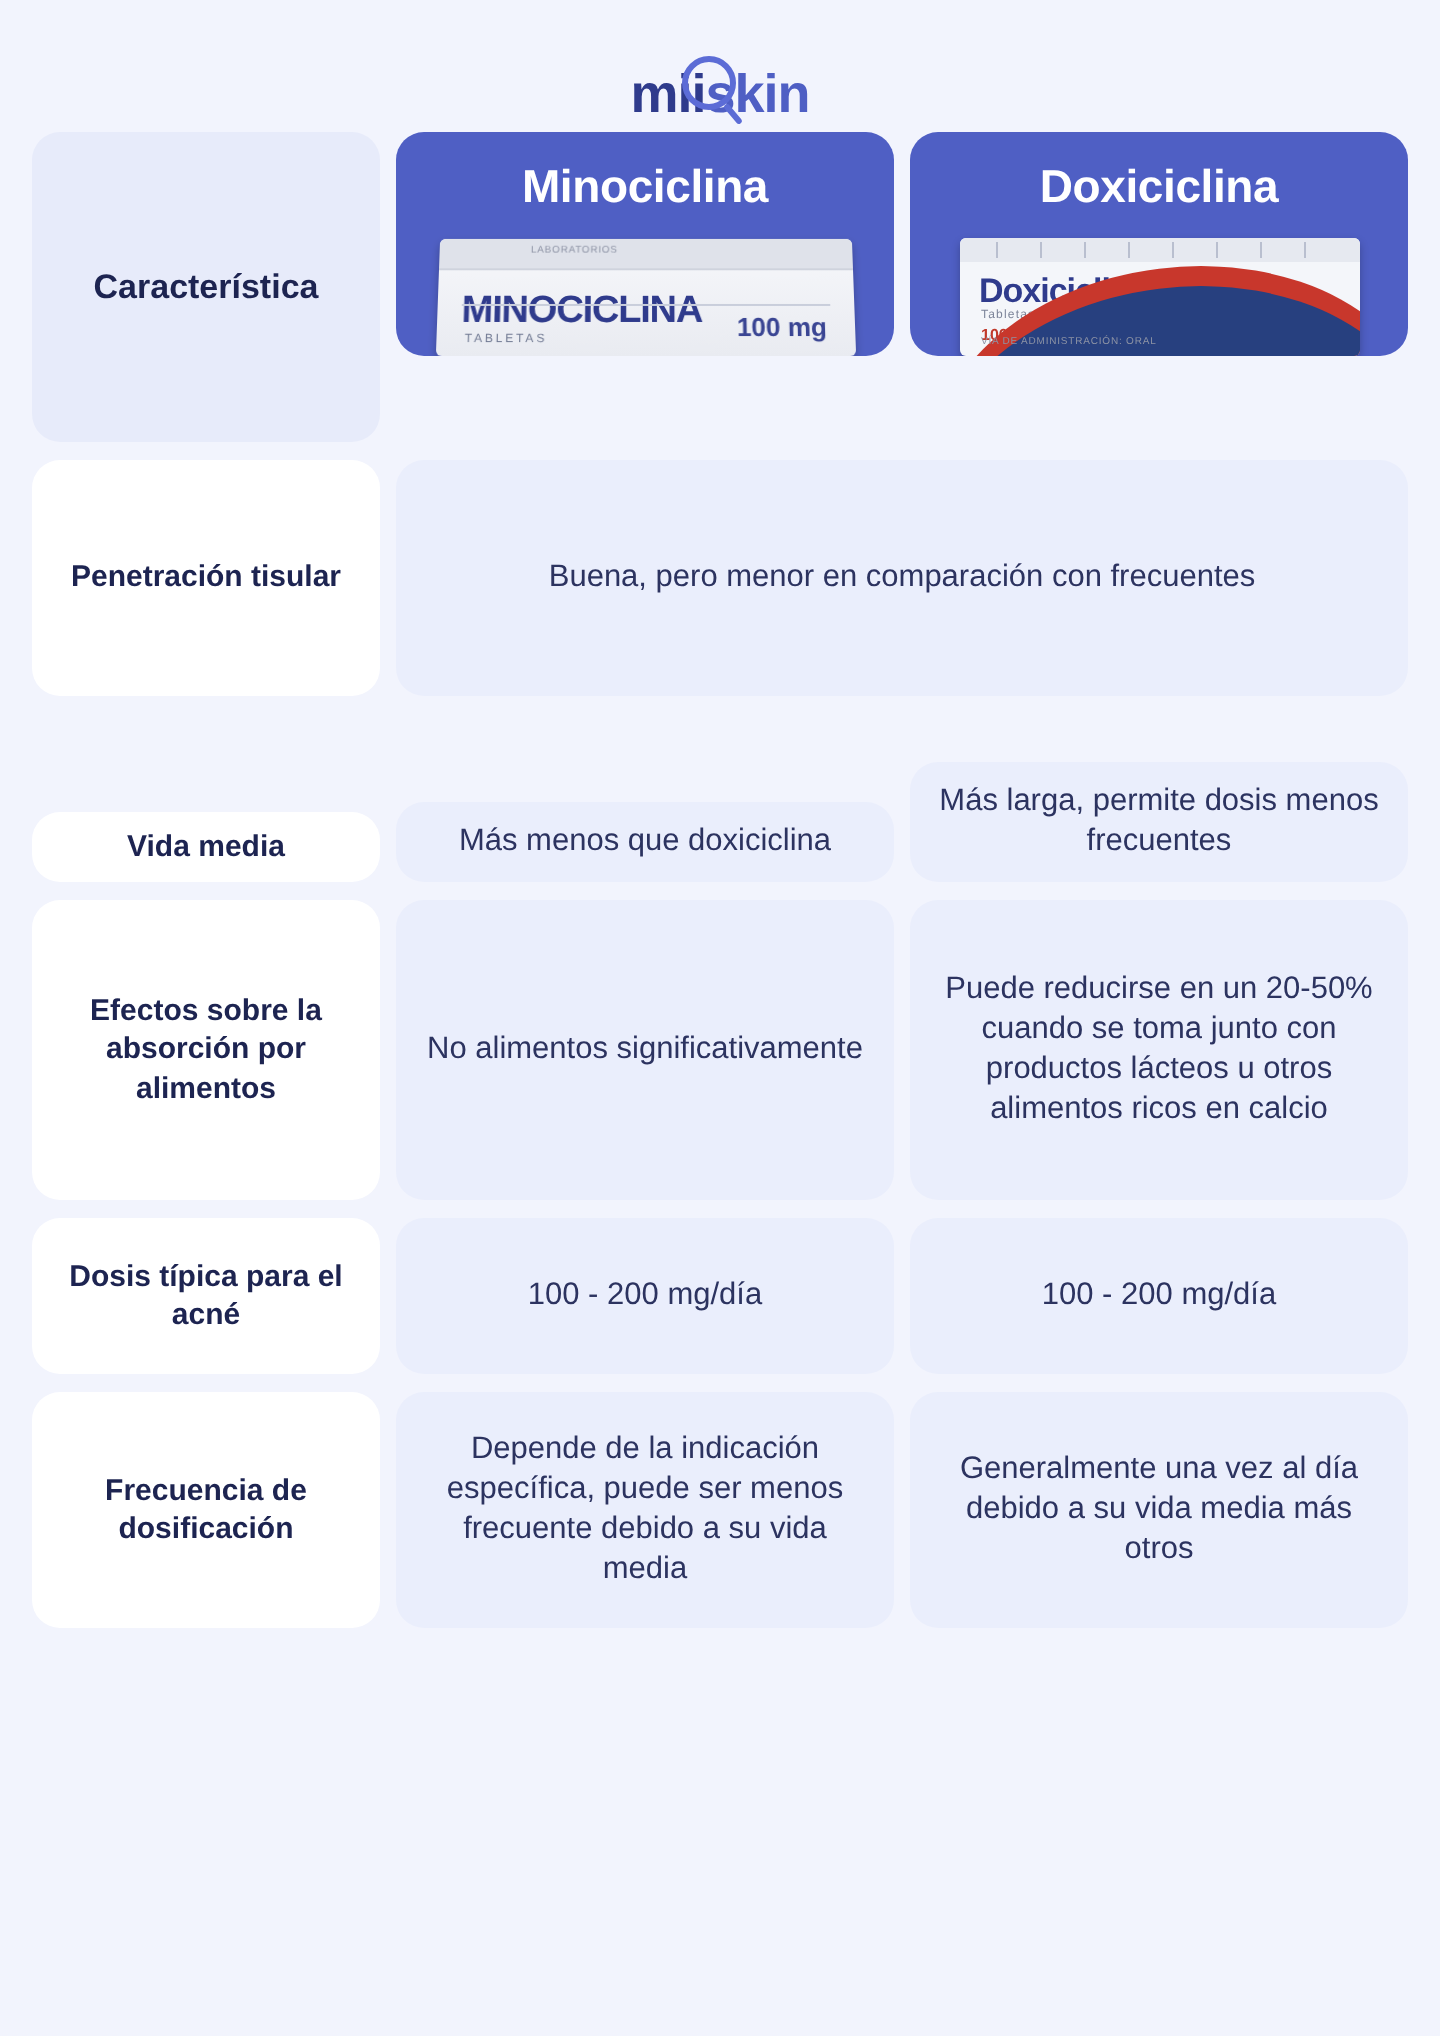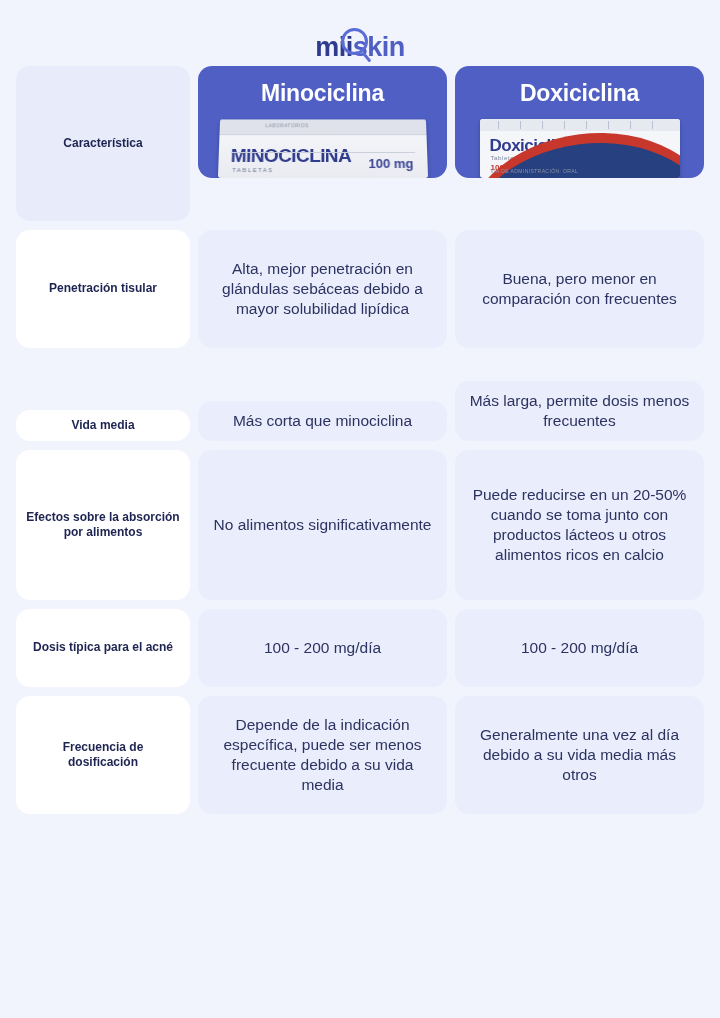--- a/index.html
+++ b/index.html
@@ -79,40 +79,40 @@
     justify-content: center;
     text-align: center;
   }
   .col-feature {
     width: 174px;
     flex: 0 0 174px;
     border-radius: 14px;
     background: #ffffff;
     color: #1d2451;
     font-weight: 700;
-    font-size: 12px;
+    font-size: 15px;
     line-height: 1.28;
     padding: 8px 10px;
   }
   .col-val {
     flex: 1 1 0;
     border-radius: 14px;
     background: #eaeefc;
     color: #2c3360;
     font-size: 15.5px;
     line-height: 1.3;
     padding: 10px 14px;
     font-weight: 400;
   }
 
   
   .row-header .col-feature {
     background: #e7ebfa;
     color: #1d2451;
-    font-size: 12px;
+    font-size: 17px;
   }
   .hdr {
     flex: 1 1 0;
     border-radius: 14px;
     background: #4f5fc4;
     color: #ffffff;
     display: flex;
     flex-direction: column;
     align-items: center;
     padding-top: 14px;
@@ -309,27 +309,26 @@
           <div class="mg">100 mg</div>
           <div class="swoosh-red"></div>
           <div class="swoosh-blue"></div>
           <div class="foot">VÍA DE ADMINISTRACIÓN: ORAL</div>
         </div>
       </div>
     </div>
 
     <div class="row h-pen">
       <div class="cell col-feature">Penetración tisular</div>
-      <div class="cell col-val">Alta, mejor penetración en glándulas sebáceas debido a mayor solubilidad lipídica</div>
       <div class="cell col-val">Buena, pero menor en comparación con frecuentes</div>
     </div>
 
     <div class="row h-vida">
       <div class="cell col-feature">Vida media</div>
-      <div class="cell col-val">Más corta que minociclina</div>
+      <div class="cell col-val">Más menos que doxiciclina</div>
       <div class="cell col-val">Más larga, permite dosis menos frecuentes</div>
     </div>
 
     <div class="row h-abs">
       <div class="cell col-feature">Efectos sobre la absorción por alimentos</div>
       <div class="cell col-val">No alimentos significativamente</div>
       <div class="cell col-val">Puede reducirse en un 20-50% cuando se toma junto con productos lácteos u otros alimentos ricos en calcio</div>
     </div>
 
 

